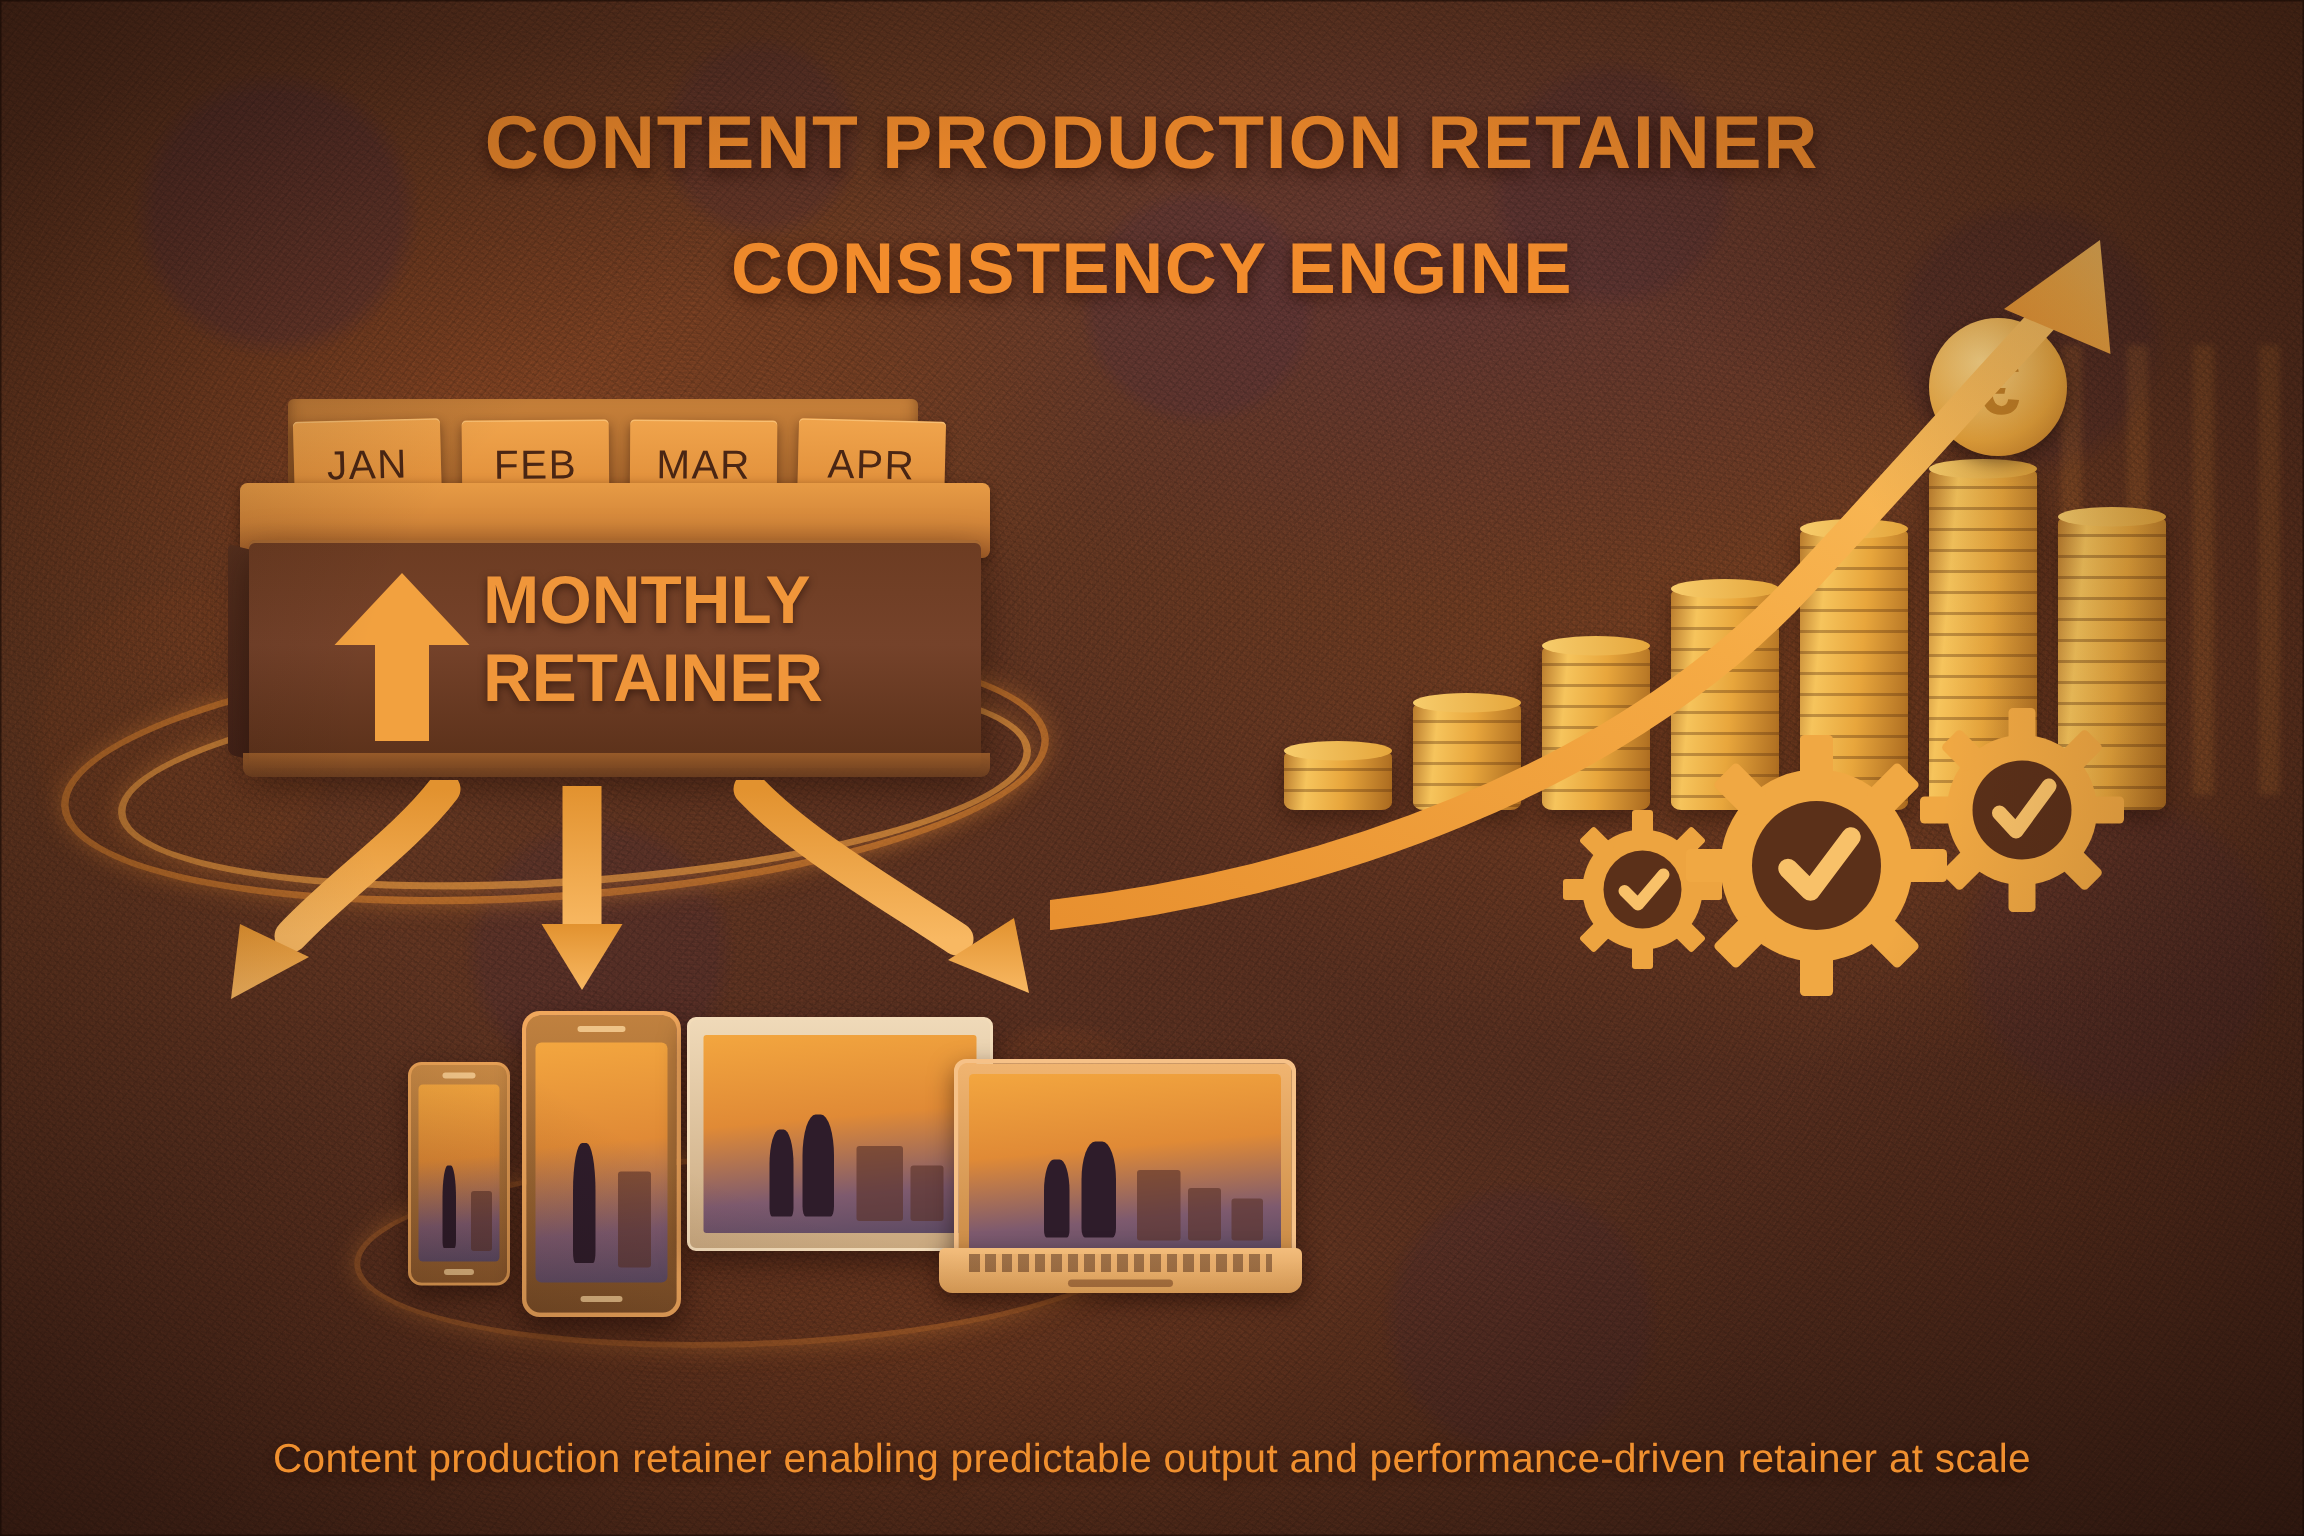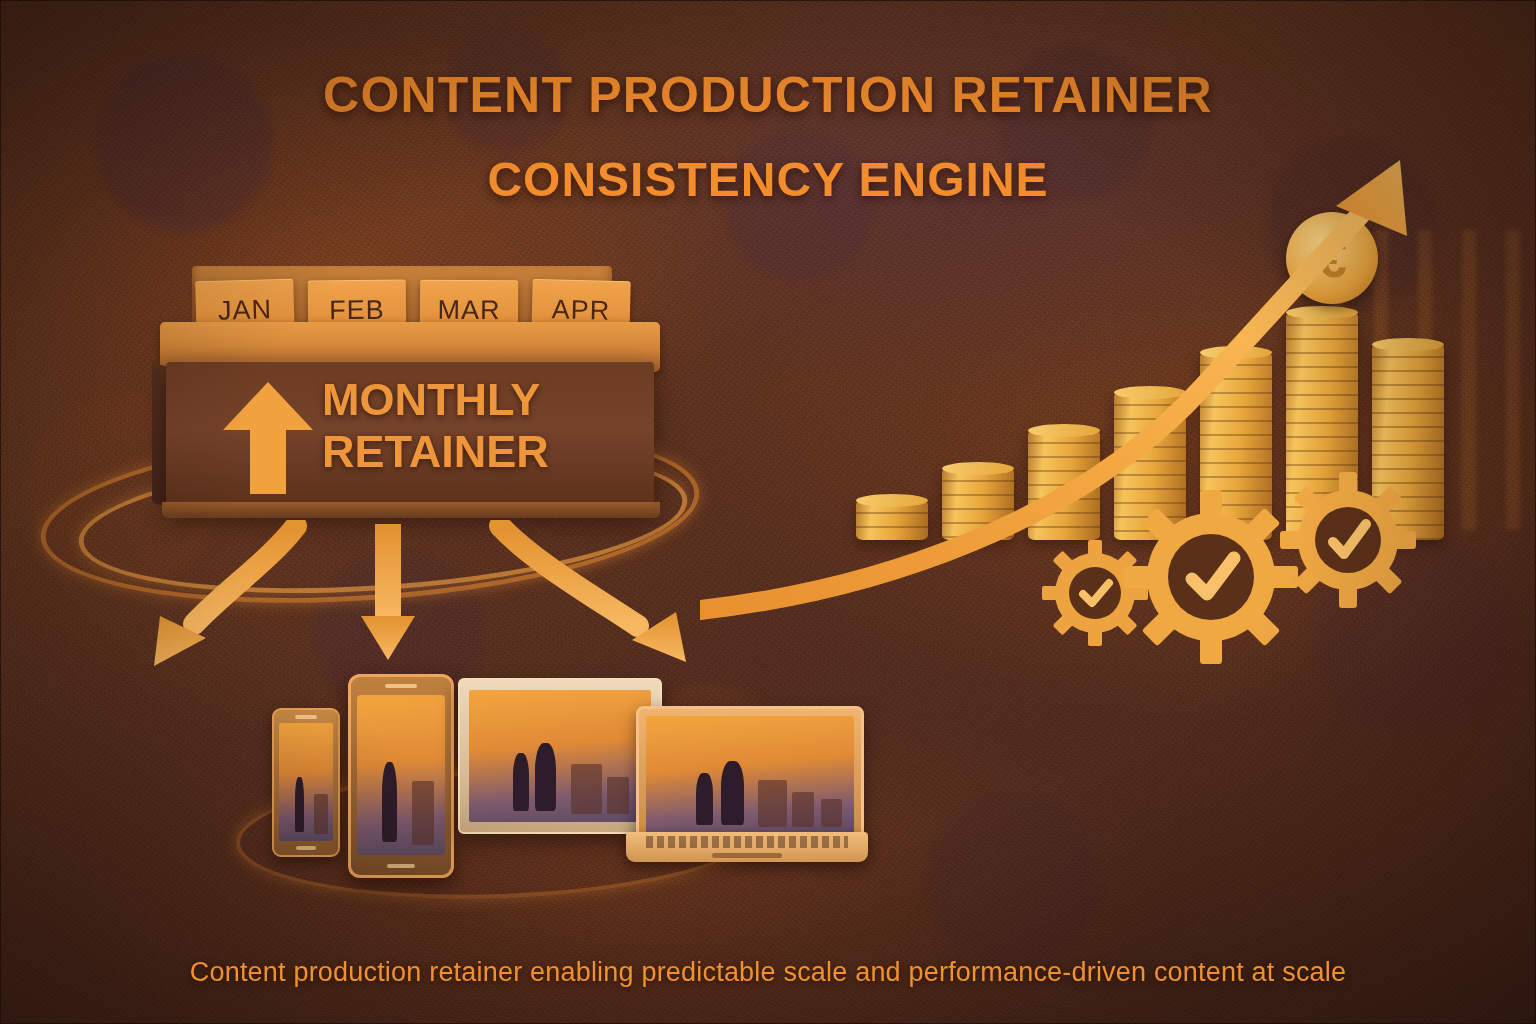--- a/index.html
+++ b/index.html
@@ -382,15 +382,15 @@
           <div class="person" style="left:24%;width:8%;height:44%;"></div>
         </div>
       </div>
       <div class="kb"></div>
       <div class="keys"></div>
       <div class="pad"></div>
     </div>
   </div>
 
   <div class="vignette"></div>
-  <div class="caption">Content production retainer enabling predictable scale and performance-driven content at scale</div>
+  <div class="caption">Content production retainer enabling predictable output and performance-driven retainer at scale</div>
   <div class="frame"></div>
 </div>
 
 </body></html>

